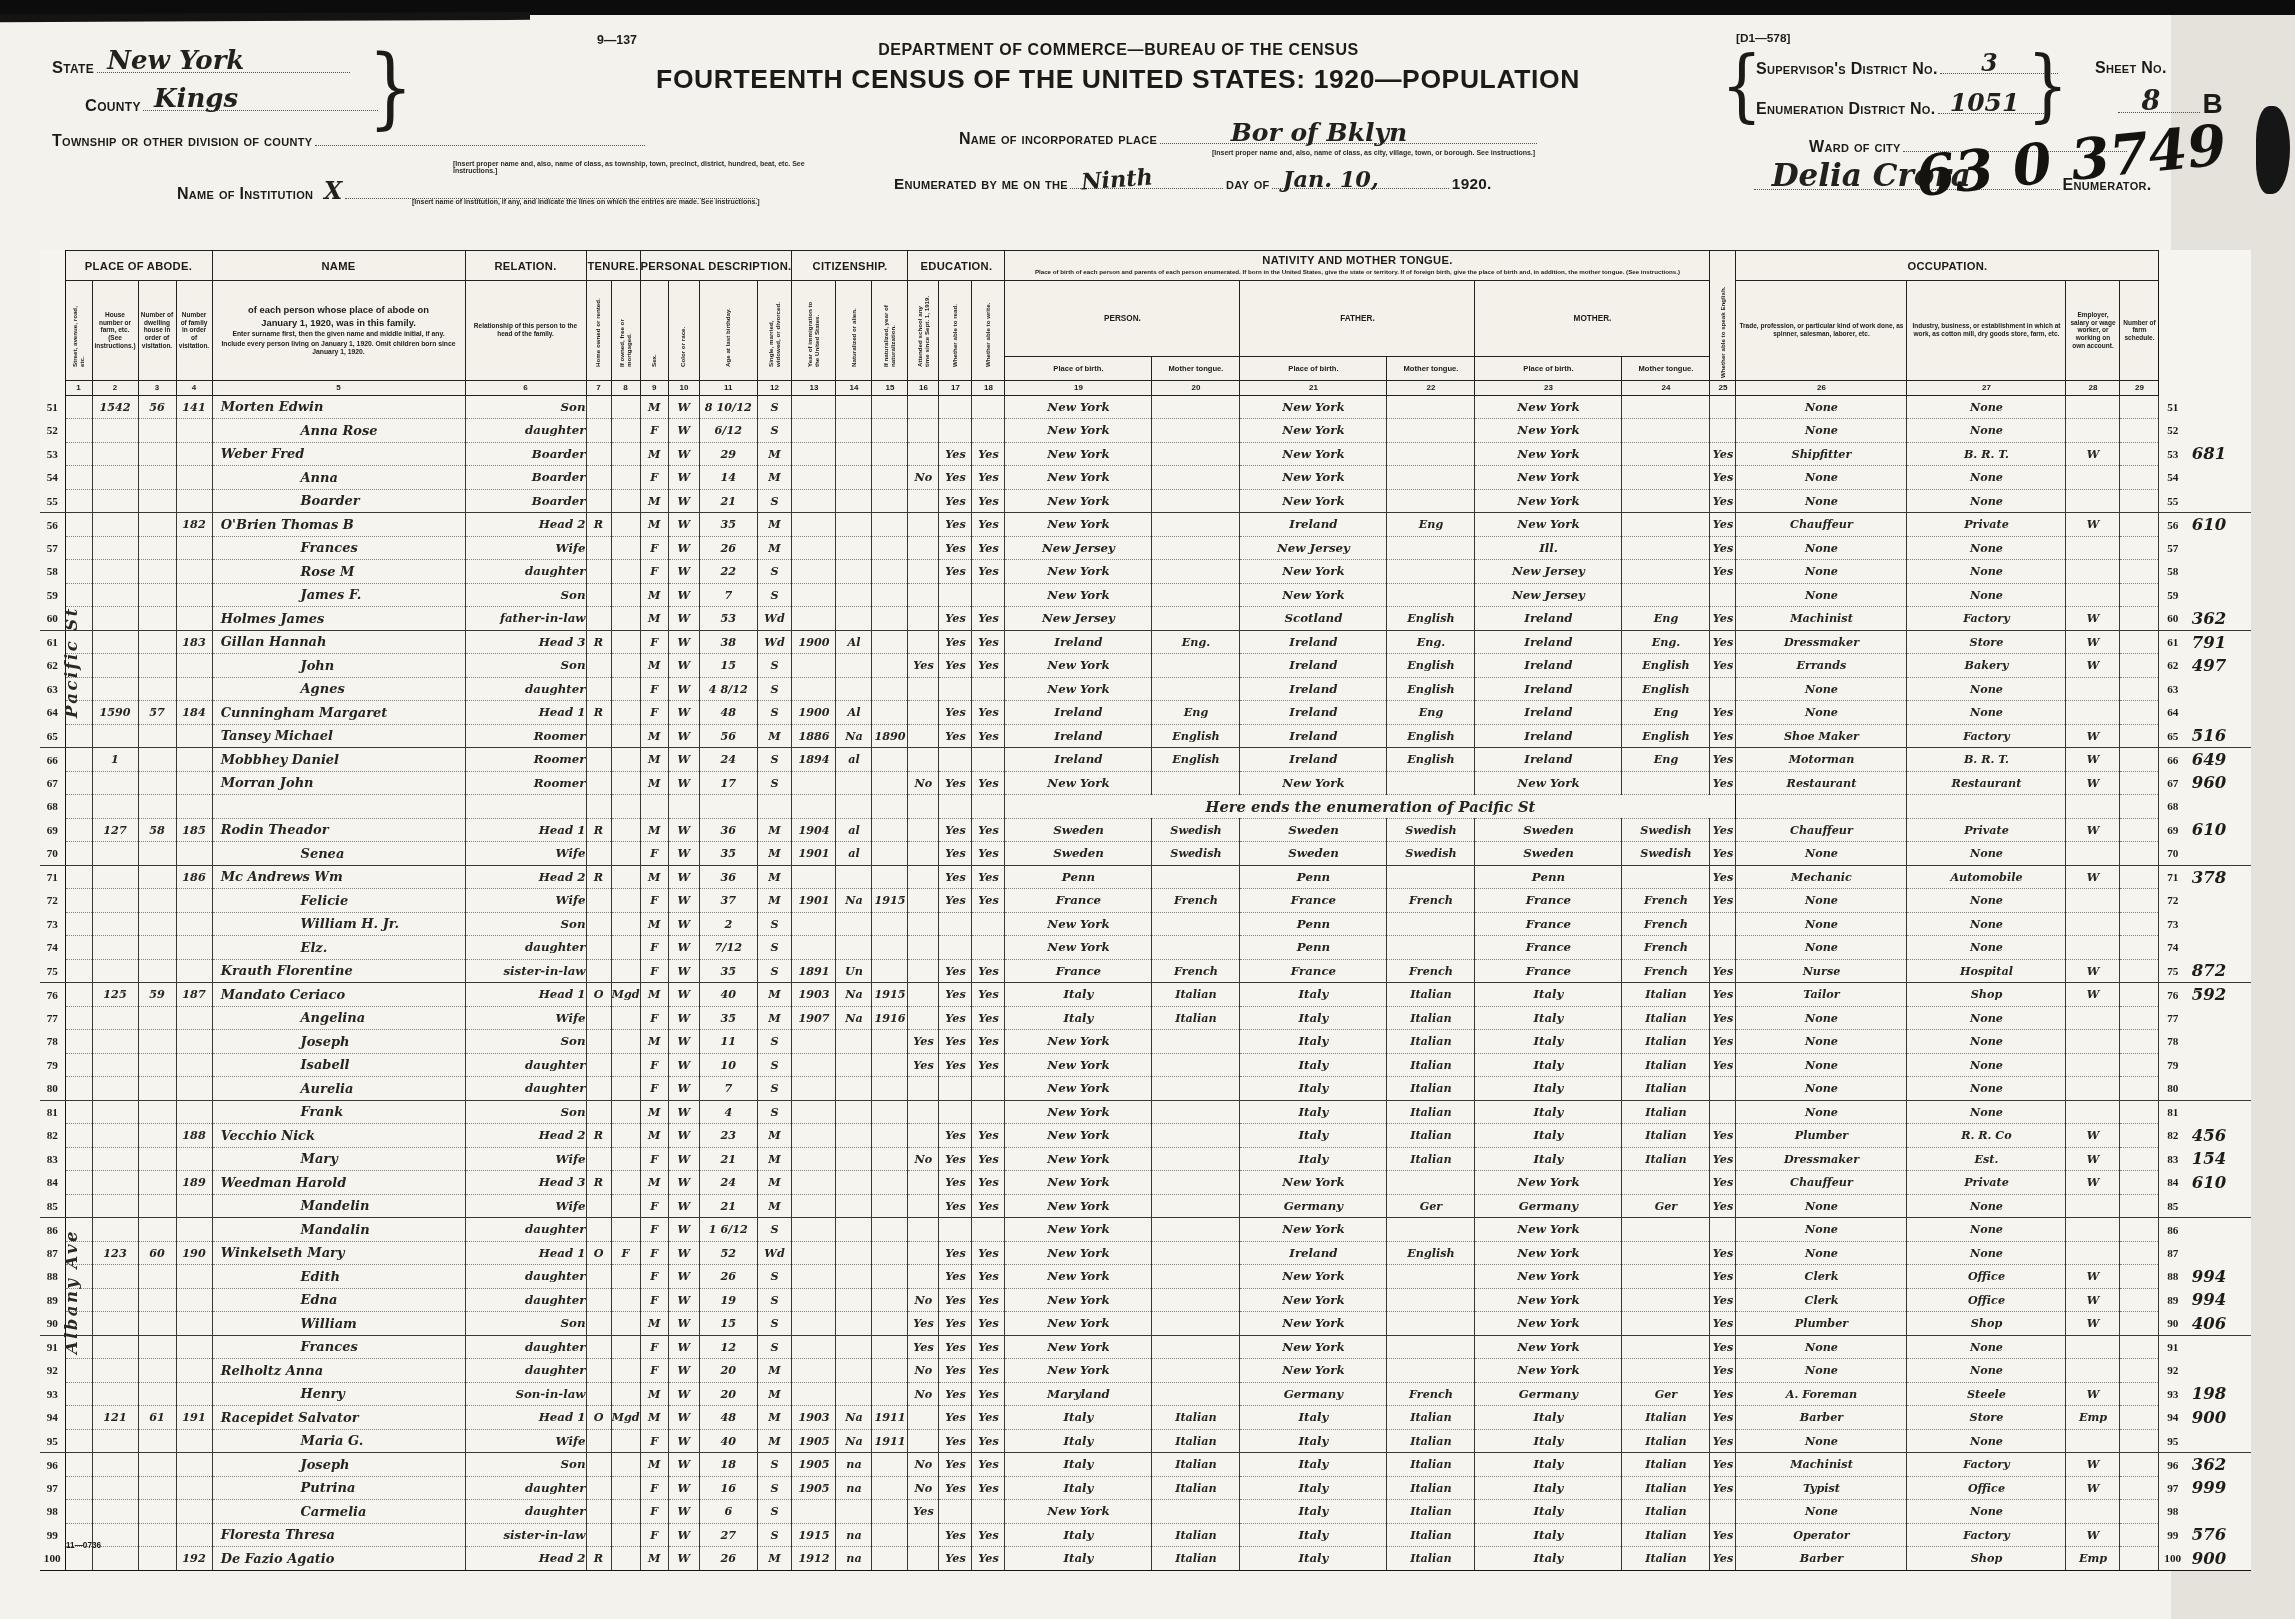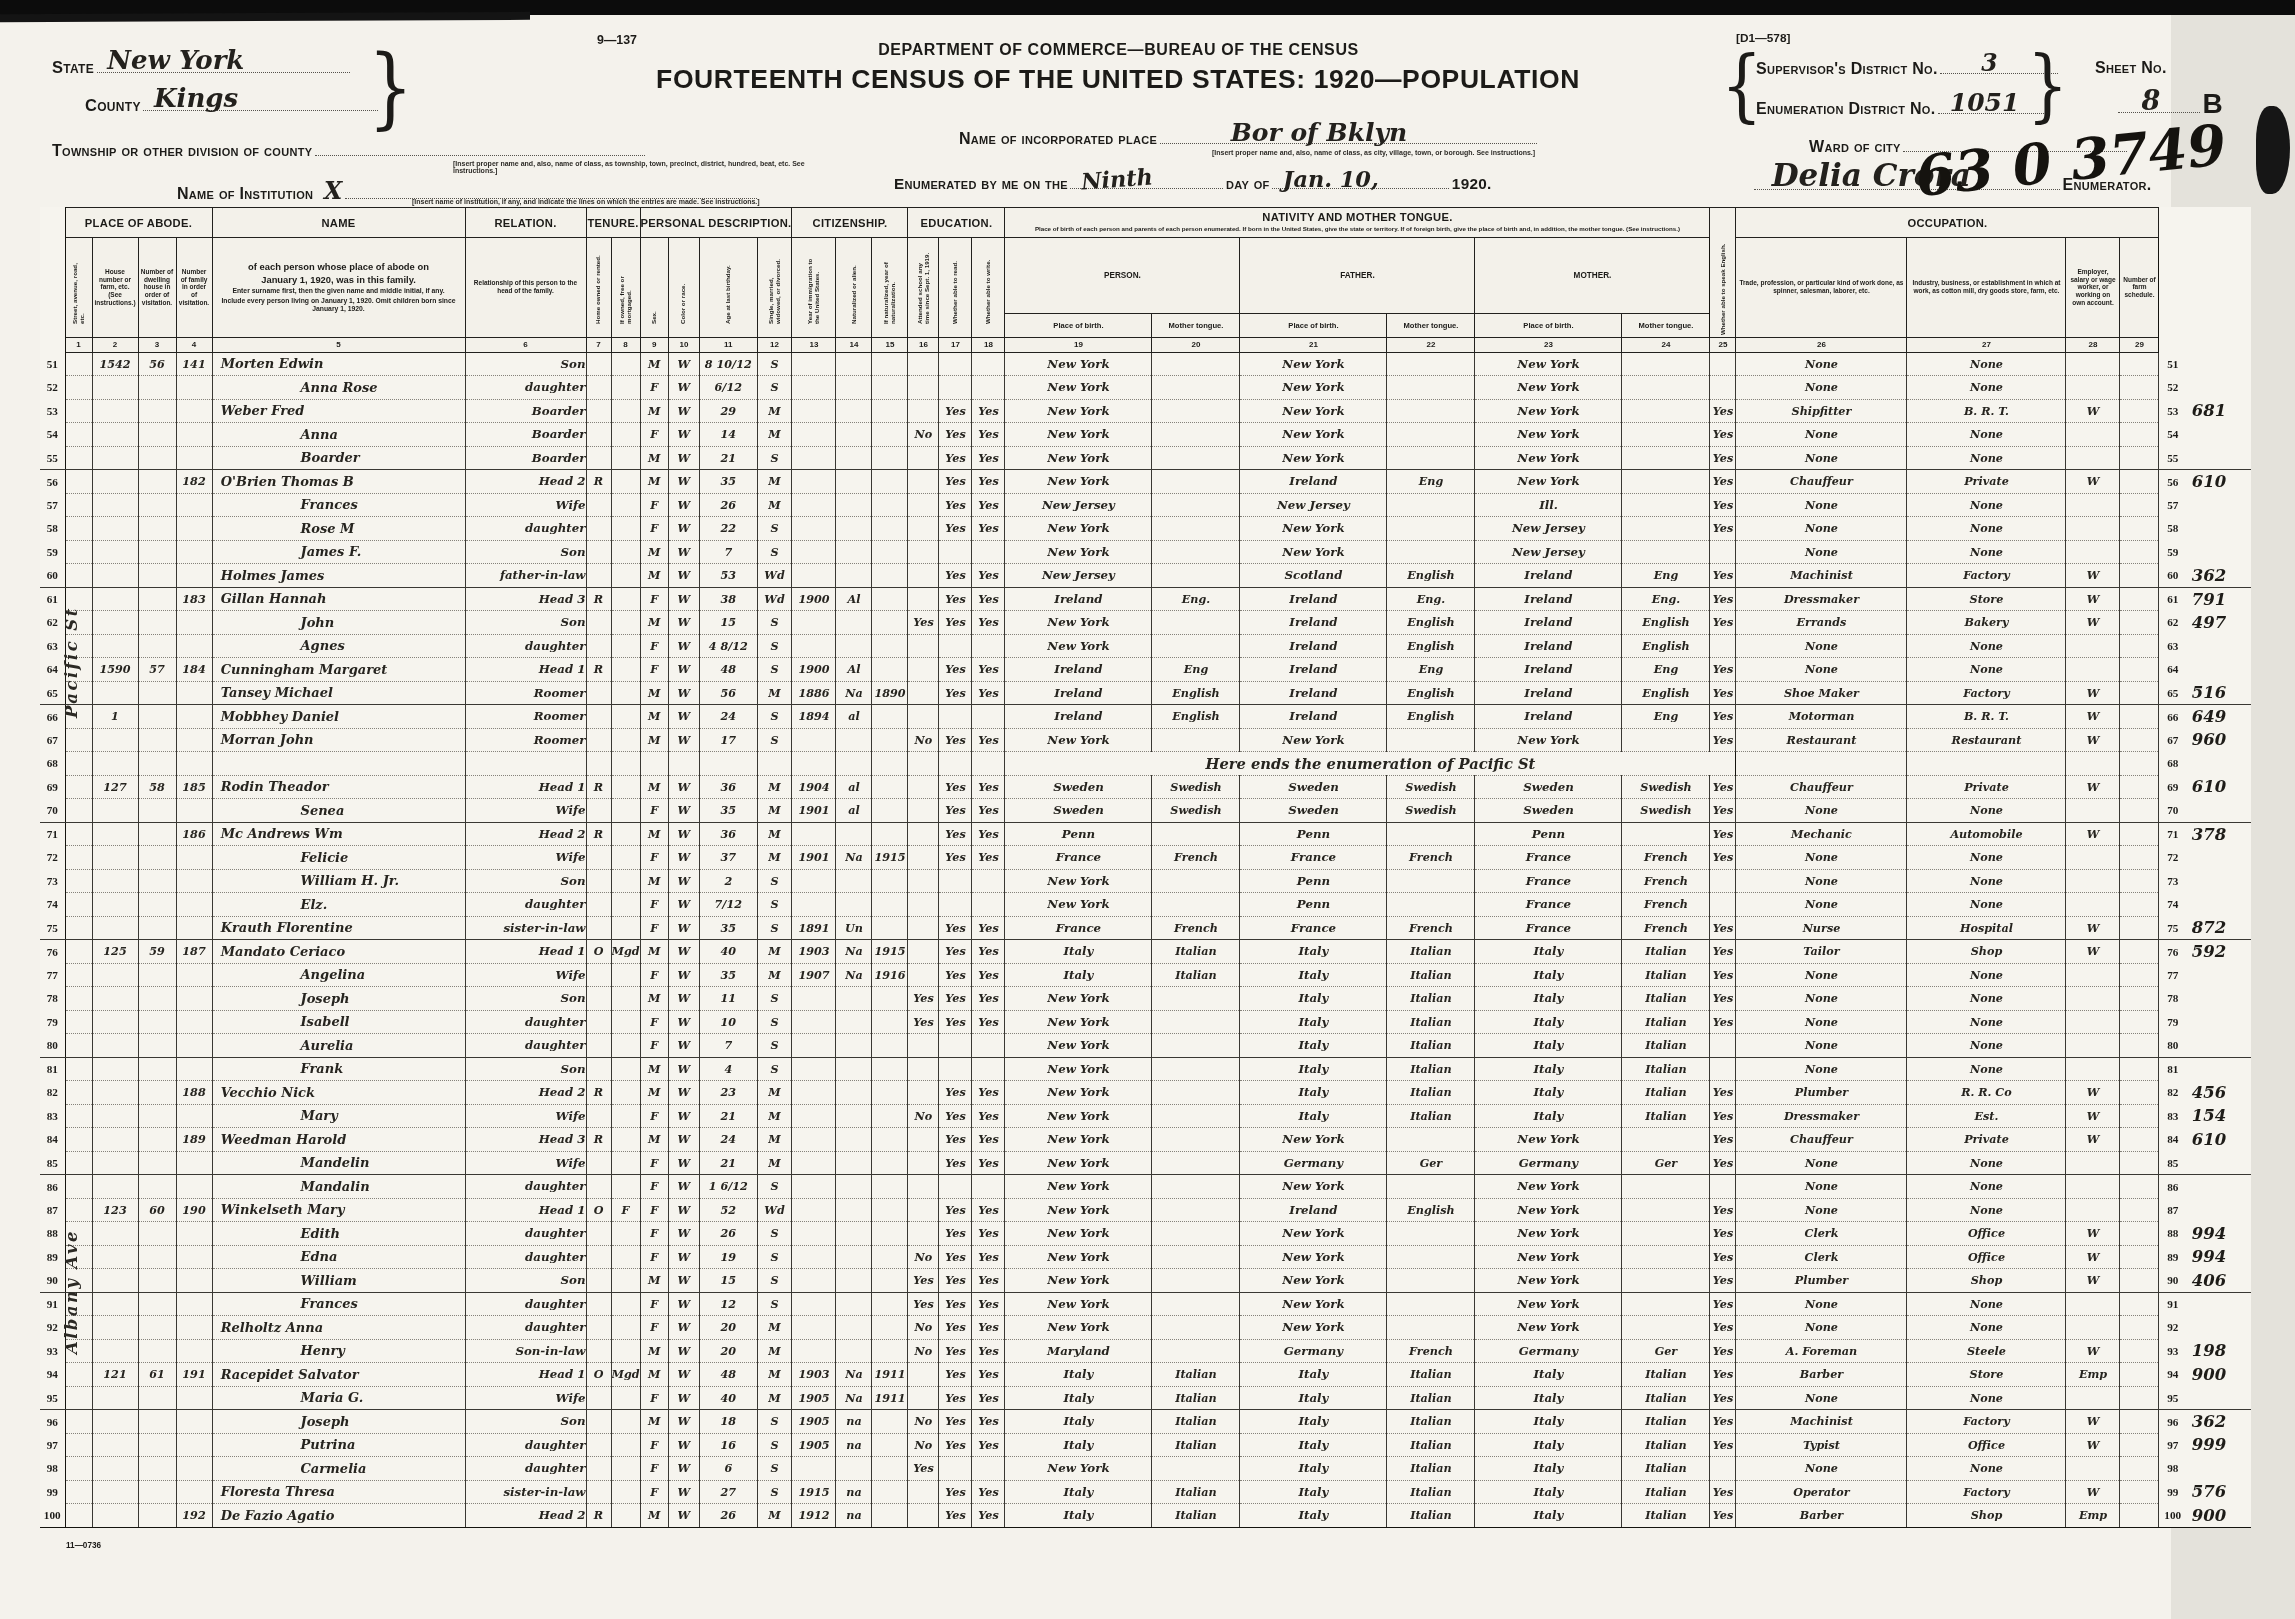--- a/index.html
+++ b/index.html
@@ -20,21 +20,21 @@
   .sc{font-size:15.3px;}
   .fill{display:inline-block;border-bottom:1.2px dotted #55524c;position:relative;vertical-align:baseline;}
   .note{font-size:7px;font-weight:bold;color:#2e2c28;}
   .hw{font-family:"DejaVu Serif", serif;font-style:italic;font-weight:bold;color:#23211d;}
   .hw-fill{position:absolute;left:10.6px;bottom:-3.5px;white-space:nowrap;}
   .abs{position:absolute;}
   .brace{font-family:"DejaVu Serif",serif;font-weight:normal;color:#1c1b18;}
 
   
   #tblwrap{position:absolute;left:40px;top:207px;}
-  table{border-collapse:collapse;table-layout:fixed;background:#f6f4ee;}
+  table{border-collapse:collapse;table-layout:fixed;background:#f6f4ee;margin-top:43px;}
   th,td{border:0.6px solid #3a3833;padding:0;overflow:hidden;white-space:nowrap;}
   thead th{border:0.9px solid #22211e;font-weight:bold;background:#f3f1ea;}
   .tl{border-left:1.8px solid #15140f !important;}
   .gh{font-size:11.2px;letter-spacing:0.3px;height:29px;}
   .gh-sub{font-size:6.2px;font-weight:bold;line-height:1.25;white-space:normal;padding:1.2px 5.9px;}
   .desc{font-size:6.5px;font-weight:bold;white-space:normal;line-height:1.2;padding:1.2px 1.8px;vertical-align:middle;}
   .vth{vertical-align:middle;text-align:center;}
   .vt{writing-mode:vertical-rl;transform:rotate(180deg);font-size:6.2px;font-weight:bold;line-height:1.12;white-space:normal;height:73px;margin:0 auto;text-align:left;}
   .vt25{height:125px;}
   .cnum{font-size:8px;height:14px;background:#f3f1ea;}
@@ -80,21 +80,21 @@
   </span>
 </div>
 <div class="abs" style="left:52px;top:93px;">
   <span class="lbl sc" style="font-variant:small-caps;font-size:16.5px;margin-left:33px;">County</span>
   <span class="fill" style="width:235px;height:16.5px;">
     <span class="hw hw-fill" style="font-size:26px;">Kings</span>
   </span>
 </div>
 <div class="abs brace" style="left:368px;top:46px;font-size:71px;transform:scaleY(1.25);">}</div>
 
-<div class="abs" style="left:52px;top:141px;text-align:right;">
+<div class="abs" style="left:52px;top:131px;text-align:right;">
   <span class="lbl" style="font-variant:small-caps;font-size:16px;">Township or other division of county</span>
   <span class="fill" style="width:330px;height:14px;"></span>
 </div>
 <div class="abs note" style="left:453px;top:160px;width:377px;">[Insert proper name and, also, name of class, as township, town, precinct, district, hundred, beat, etc.  See instructions.]</div>
 
 <div class="abs" style="left:177px;top:177px;">
   <span class="lbl" style="font-variant:small-caps;font-size:16px;">Name of Institution</span>
   <span class="hw" style="font-size:23.5px;margin-left:8.2px;">X</span>
   <span class="fill" style="width:412px;height:14px;"></span>
 </div>

